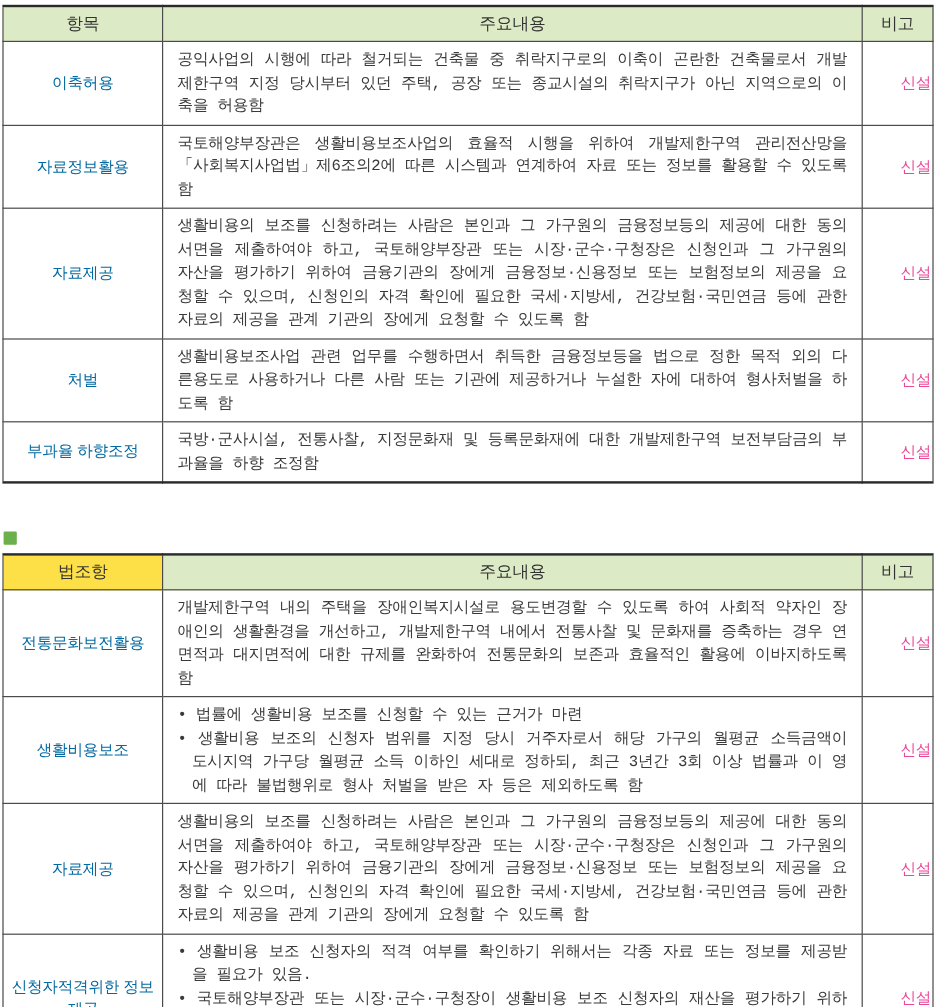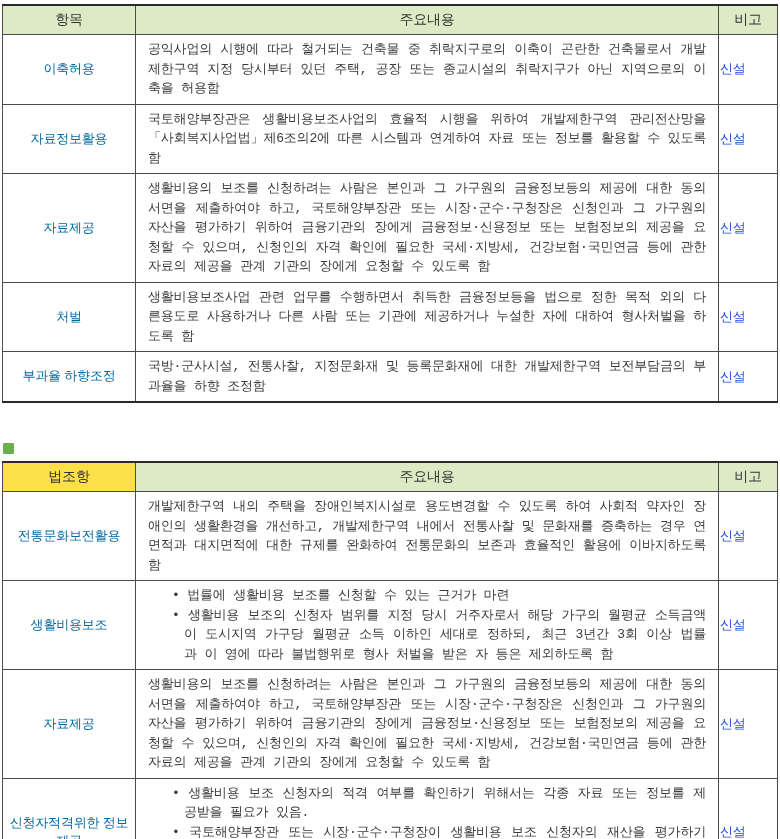--- a/index.html
+++ b/index.html
@@ -73,30 +73,29 @@
     font-size: 13px;
     line-height: 1.5;
     padding: 5px 12px;
     text-align: justify;
     text-align-last: left;
     vertical-align: middle;
     color: #3a3a3a;
     font-family: Liberation Mono, monospace;
   }
   td.note-cell {
-    text-align: left;
+    text-align: right;
     vertical-align: middle;
     font-size: 13px;
-    color: #1d4ed8;
+    color: #ec4899;
   }
   .para { margin: 0; }
   .para.bullet {
     padding-left: 12px;
     text-indent: -12px;
-    margin-left: 24px;
   }
 </style>
 </head>
 <body>
 
 <div class="page">
   <div id="sections-root">
   <section class="law-section">
     <table class="amend-table">
       <thead>

